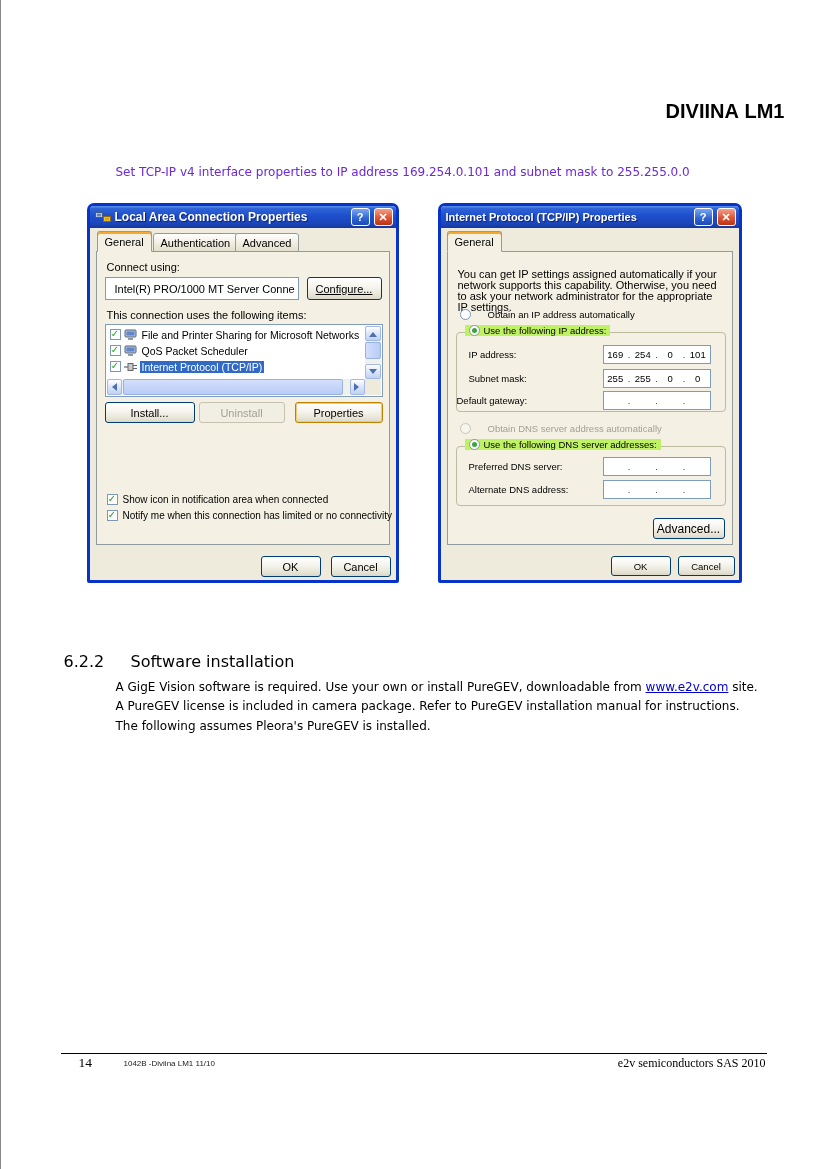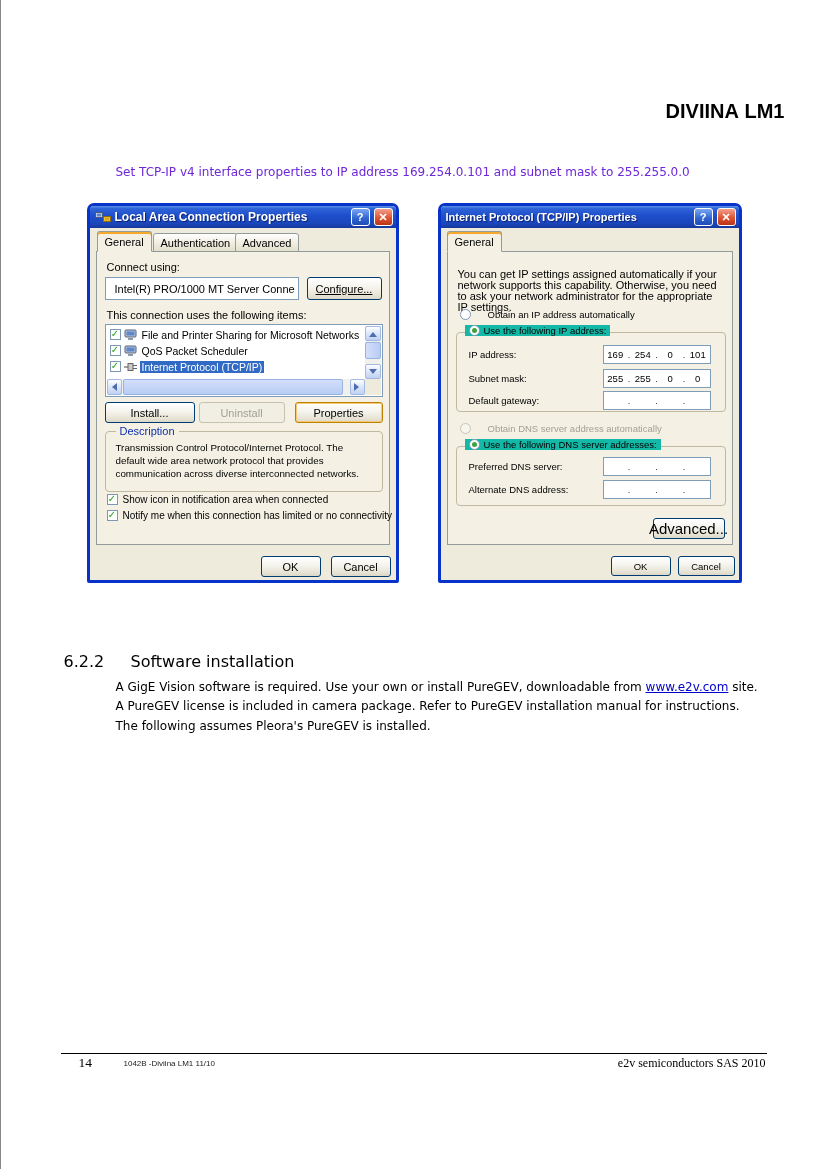--- a/index.html
+++ b/index.html
@@ -50,21 +50,21 @@
   .xpbtn {
     position:absolute; display:flex; align-items:center; justify-content:center;
     background:linear-gradient(180deg,#FFFFFF 0%,#F6F5EF 40%,#EAE7DA 75%,#DCD8C8 100%);
     border:1px solid #003C74; border-radius:3px; color:#000; cursor:default;
   }
   .xpbtn.disabled { color:#A3A094; border-color:#C6C2AE; background:#F1EFE4; }
   .xpbtn.focusgold { border-color:#BF8200; box-shadow:inset 0 0 0 1px #F7C873; }
   .sunken { background:#fff; border:1px solid #7F9DB9; }
 
   .groupbox { position:absolute; border:1px solid #BDBAA0; border-radius:4px; }
-  .gb-caption { position:absolute; top:-8px; left:8px; background:#14b8a6; padding:0 4px; display:flex; align-items:center; gap:4px; white-space:nowrap; }
+  .gb-caption { position:absolute; top:-8px; left:8px; background:#bef264; padding:0 4px; display:flex; align-items:center; gap:4px; white-space:nowrap; }
   .legend { position:absolute; top:-7px; left:10px; background:#F4F1E4; padding:0 4px; color:#0A2FB0; }
 
   .radio { width:11px; height:11px; border-radius:50%; background:#fff; border:1px solid #7C98B5; position:relative; flex:none; }
   .radio.sel::after { content:""; position:absolute; left:2px; top:2px; width:5px; height:5px; border-radius:50%; background:#3FA23F; }
   .radio.dis { border-color:#C8C5B8; background:#F6F5EE; }
   .cb { width:11px; height:11px; background:#fff; border:1px solid #7C98B5; display:flex; align-items:center; justify-content:center; flex:none; }
   .cb i { font-style:normal; color:#21A121; font-size:10px; line-height:1; margin-top:-1px; }
 
   
   .listbox { position:absolute; background:#fff; border:1px solid #7F9DB9; }
@@ -196,24 +196,20 @@
                 <span class="tri right"></span>
               </div>
           </div>
           <div class="corner"></div>
         </div>
 
         <div class="xpbtn" style="left:8px; top:150px; width:90px; height:21px;">Install...</div>
         <div class="xpbtn disabled" style="left:102px; top:150px; width:86px; height:21px;">Uninstall</div>
         <div class="xpbtn focusgold" style="left:198px; top:150px; width:88px; height:21px;">Properties</div>
 
-        <div class="groupbox" style="left:8px; top:179px; width:278px; height:61px;">
-          <span class="legend">Description</span>
-          <div style="position:absolute; left:10px; top:9px; width:258px; font-size:9.8px; line-height:13px;">Transmission Control Protocol/Internet Protocol. The default wide area network protocol that provides communication across diverse interconnected networks.</div>
-        </div>
 
         <div class="cbrow" style="left:10px; top:242px; font-size:10px;">
           <span class="cb">
               <i>✓</i>
             </span>
           <span>Show icon in notification area when connected</span>
         </div>
         <div class="cbrow" style="left:10px; top:258px; font-size:10px;">
           <span class="cb">
               <i>✓</i>
@@ -262,21 +258,21 @@
           <div class="lbl" style="left:12px; top:40px;">Subnet mask:</div>
           <div class="ipfield" style="left:146px; top:36px; width:108px;">
             <span class="oct">255</span>
               <span class="ipdot">.</span>
               <span class="oct">255</span>
               <span class="ipdot">.</span>
               <span class="oct">0</span>
               <span class="ipdot">.</span>
               <span class="oct">0</span>
           </div>
-          <div class="lbl" style="left:12px; top:62px;text-align:center;">Default gateway:</div>
+          <div class="lbl" style="left:0; top:62px;text-align:center;">Default gateway:</div>
           <div class="ipfield" style="left:146px; top:58px; width:108px;">
             <span class="oct"></span>
               <span class="ipdot">.</span>
               <span class="oct"></span>
               <span class="ipdot">.</span>
               <span class="oct"></span>
               <span class="ipdot">.</span>
               <span class="oct"></span>
           </div>
         </div>
@@ -306,21 +302,21 @@
             <span class="oct"></span>
               <span class="ipdot">.</span>
               <span class="oct"></span>
               <span class="ipdot">.</span>
               <span class="oct"></span>
               <span class="ipdot">.</span>
               <span class="oct"></span>
           </div>
         </div>
 
-        <div class="xpbtn" style="left:205px; top:266px; width:72px; height:21px; font-size:15px;">Advanced...</div>
+        <div class="xpbtn" style="left:205px; top:266px; width:72px; height:21px; font-size:12px;">Advanced...</div>
       </div>
 
       <div class="xpbtn" style="left:170px; top:328px; width:60px; height:20px; font-size:9.5px;">OK</div>
       <div class="xpbtn" style="left:237px; top:328px; width:57px; height:20px; font-size:9.5px;">Cancel</div>
     </div>
   </div>
 
   <div class="sec-head"><span class="num">6.2.2</span><span>Software installation</span></div>
 
   <div class="body-para">

